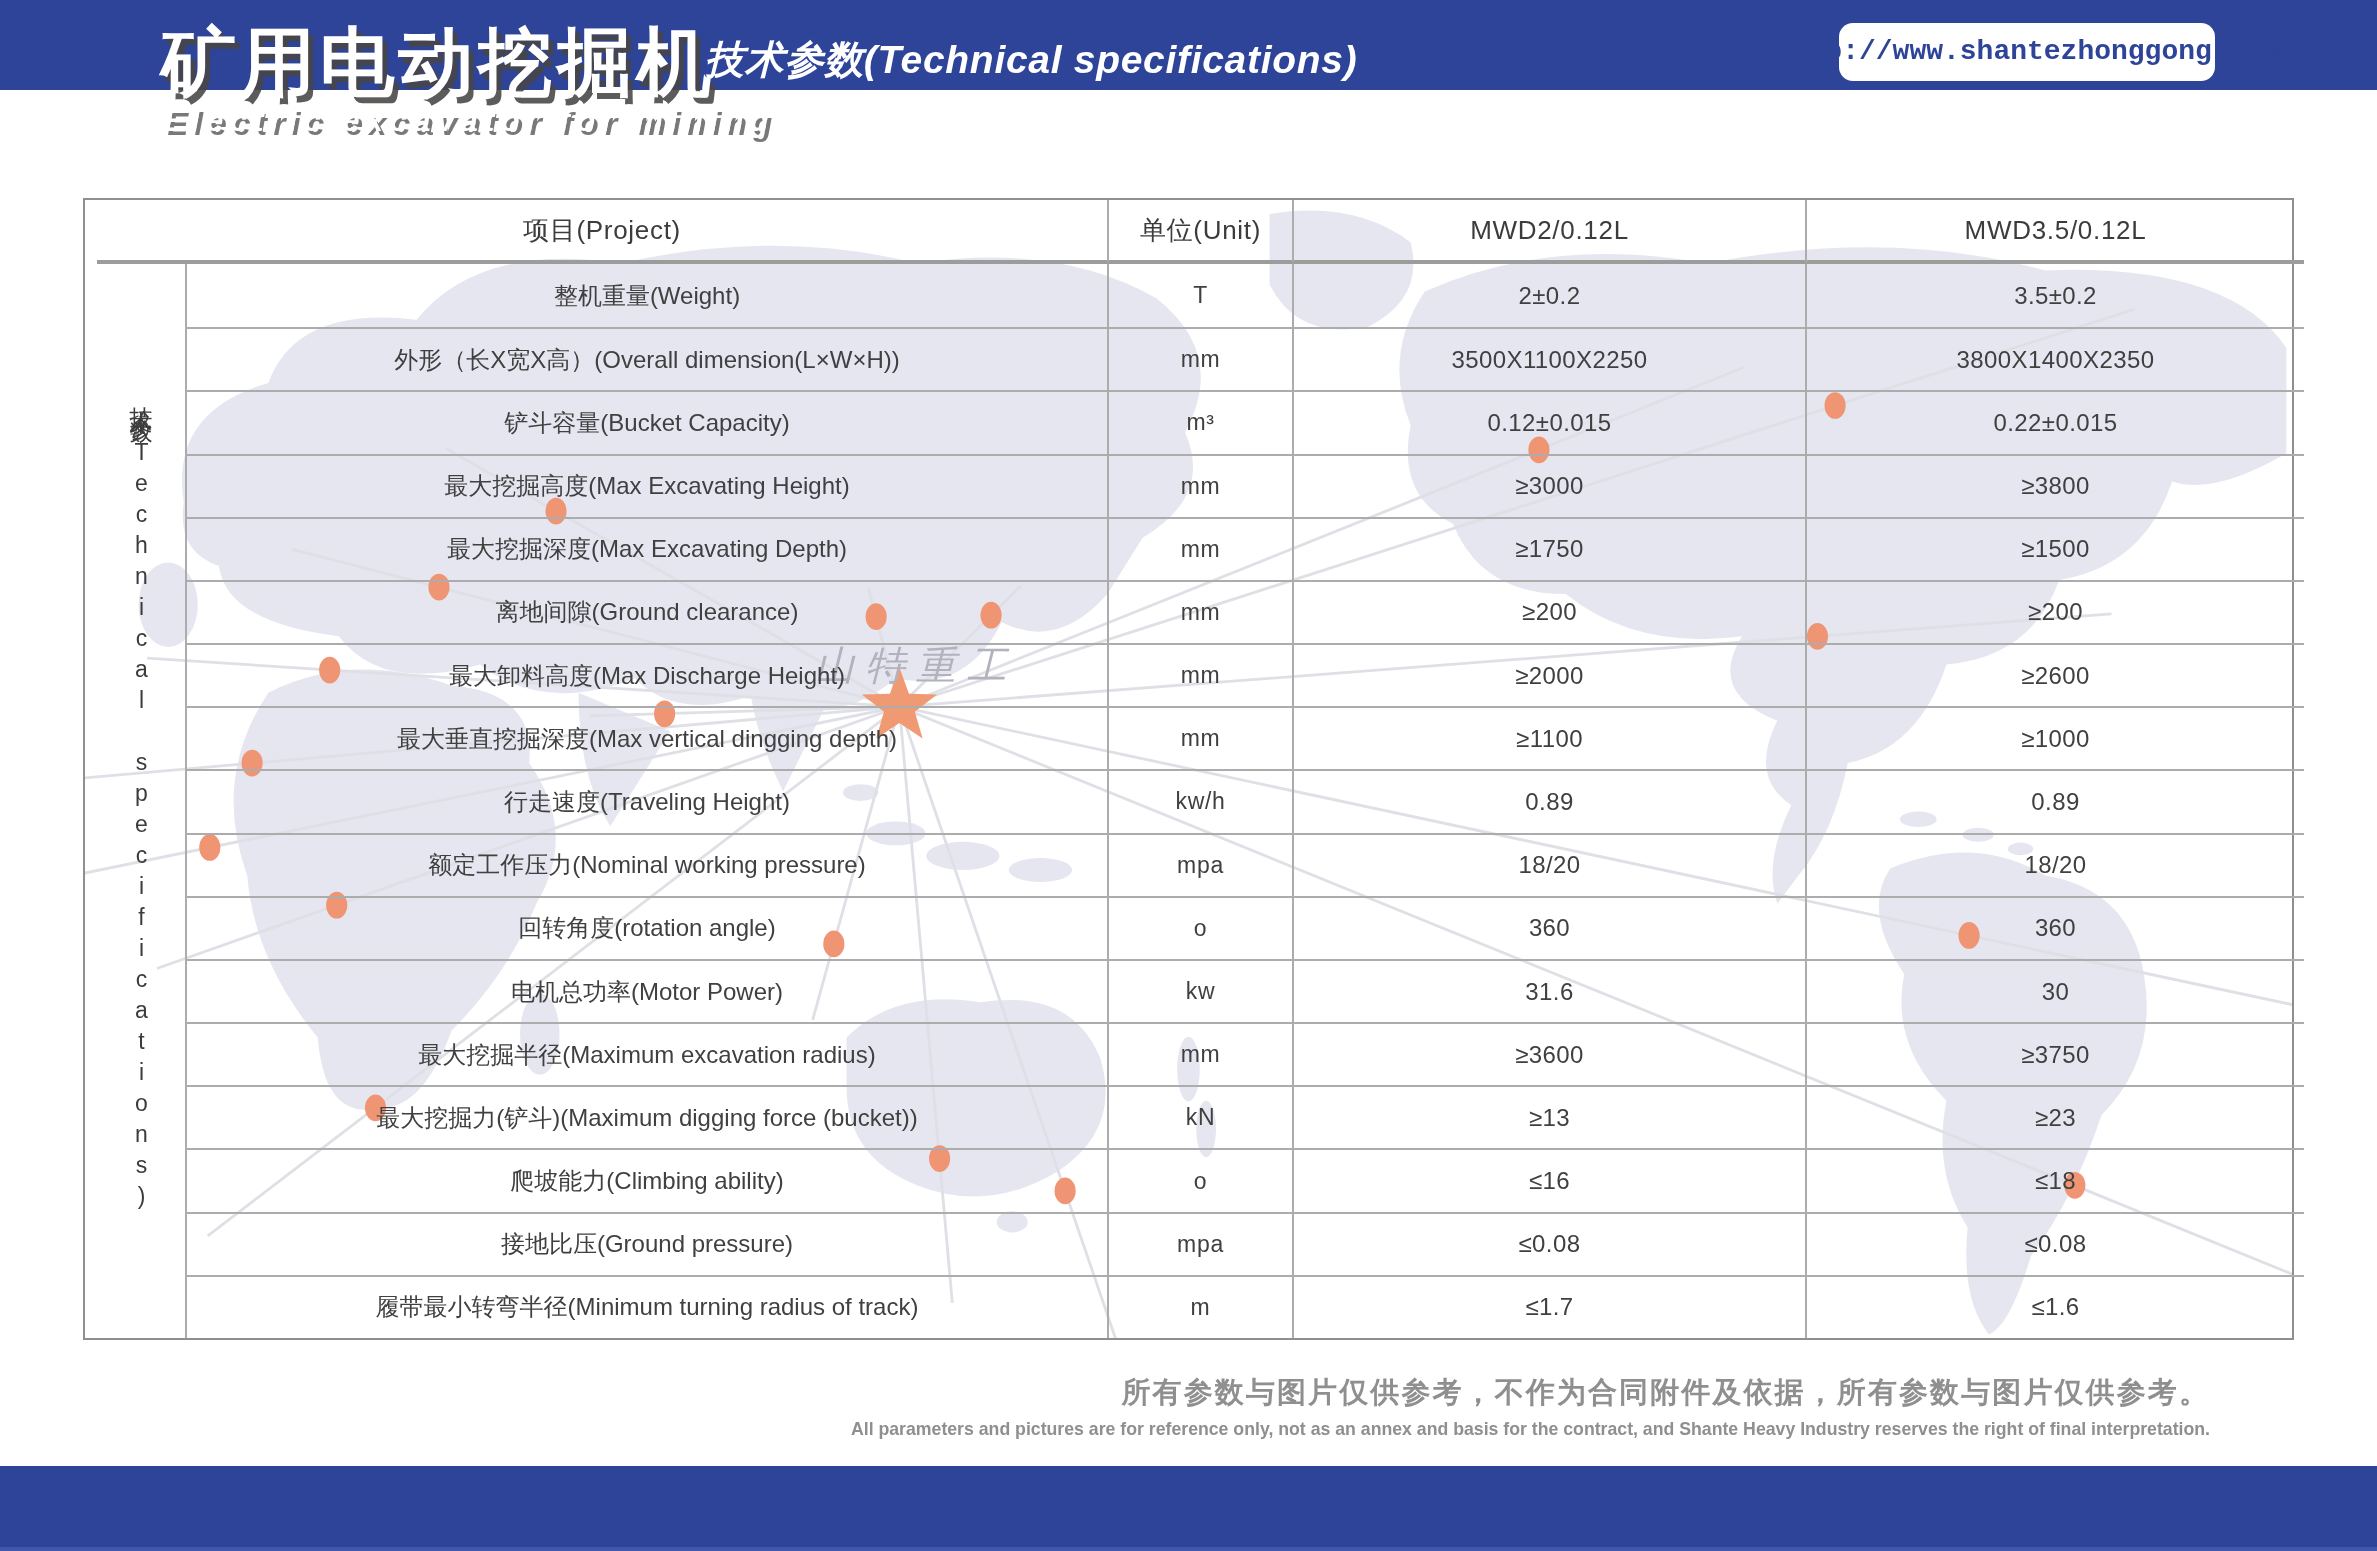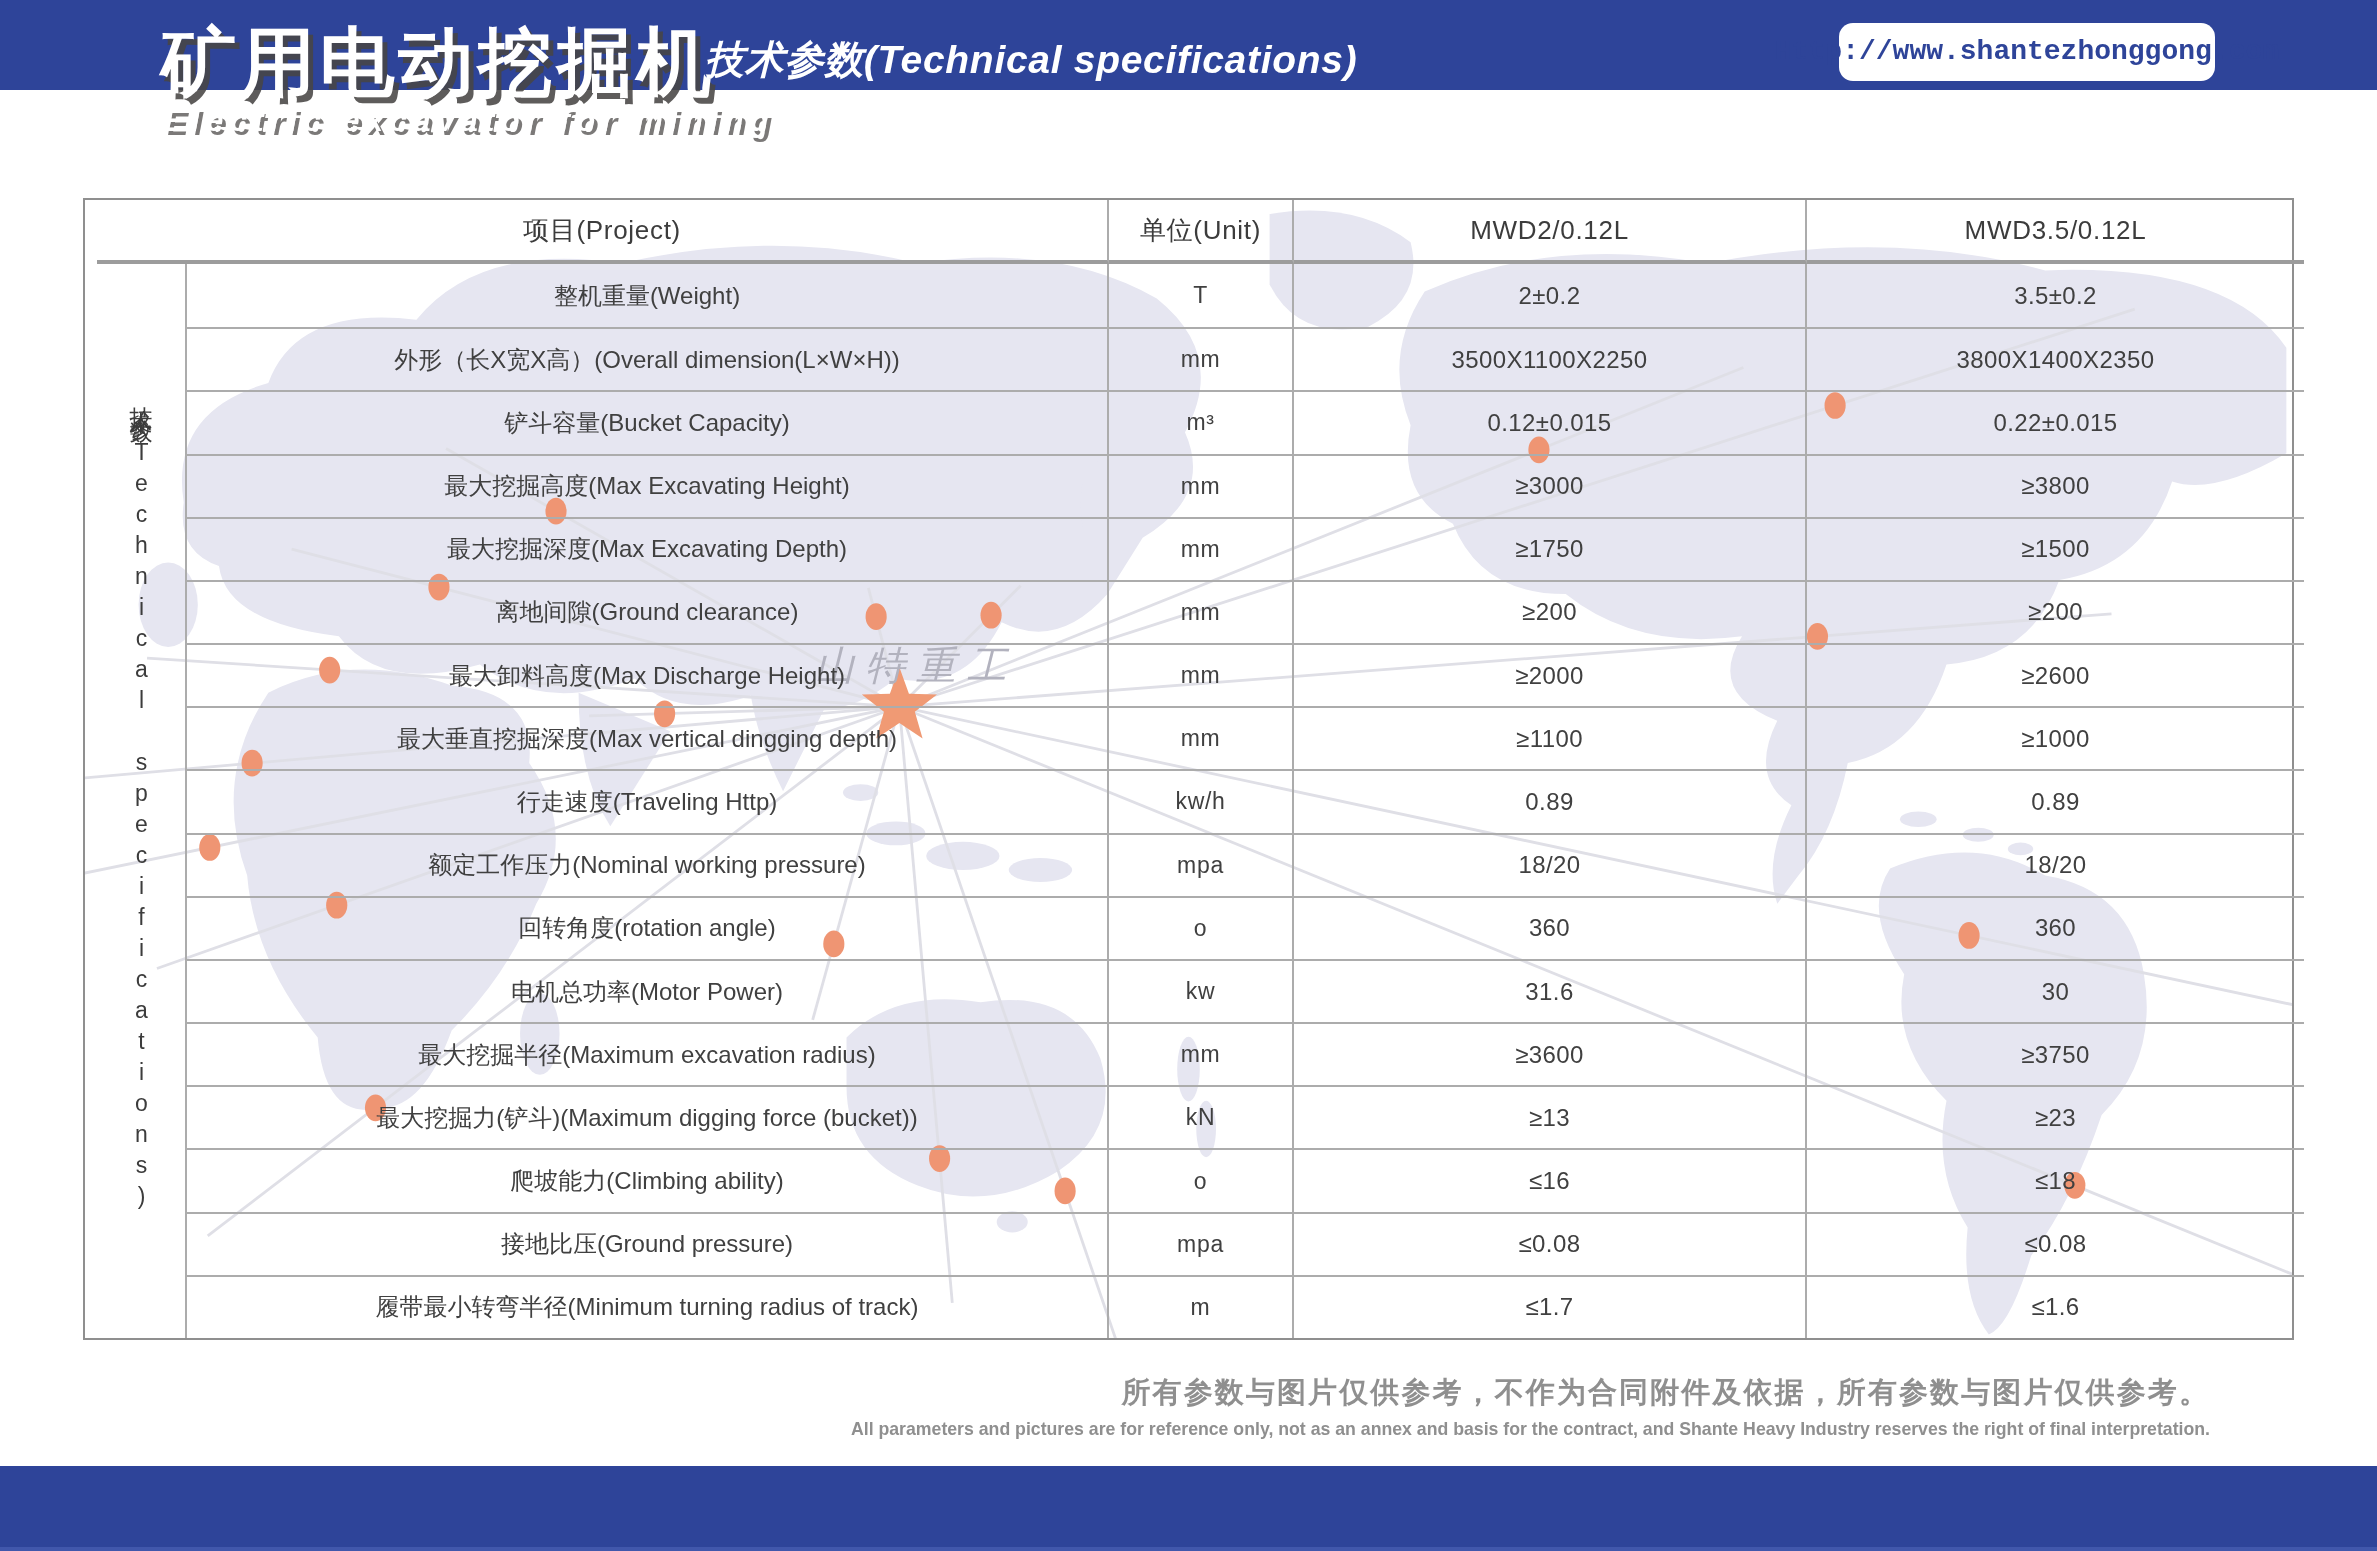--- a/index.html
+++ b/index.html
@@ -168,21 +168,21 @@
         <div class="cell val br bt" style="grid-area: 7 / 4;">≥200</div>
         <div class="cell val bt" style="grid-area: 7 / 5;">≥200</div>
         <div class="cell rowlabel br bt" style="grid-area: 8 / 2;">最大卸料高度(Max Discharge Height)</div>
         <div class="cell unit br bt" style="grid-area: 8 / 3;">mm</div>
         <div class="cell val br bt" style="grid-area: 8 / 4;">≥2000</div>
         <div class="cell val bt" style="grid-area: 8 / 5;">≥2600</div>
         <div class="cell rowlabel br bt" style="grid-area: 9 / 2;">最大垂直挖掘深度(Max vertical dingging depth)</div>
         <div class="cell unit br bt" style="grid-area: 9 / 3;">mm</div>
         <div class="cell val br bt" style="grid-area: 9 / 4;">≥1100</div>
         <div class="cell val bt" style="grid-area: 9 / 5;">≥1000</div>
-        <div class="cell rowlabel br bt" style="grid-area: 10 / 2;">行走速度(Traveling Http)</div>
+        <div class="cell rowlabel br bt" style="grid-area: 10 / 2;">行走速度(Traveling Height)</div>
         <div class="cell unit br bt" style="grid-area: 10 / 3;">kw/h</div>
         <div class="cell val br bt" style="grid-area: 10 / 4;">0.89</div>
         <div class="cell val bt" style="grid-area: 10 / 5;">0.89</div>
         <div class="cell rowlabel br bt" style="grid-area: 11 / 2;">额定工作压力(Nominal working pressure)</div>
         <div class="cell unit br bt" style="grid-area: 11 / 3;">mpa</div>
         <div class="cell val br bt" style="grid-area: 11 / 4;">18/20</div>
         <div class="cell val bt" style="grid-area: 11 / 5;">18/20</div>
         <div class="cell rowlabel br bt" style="grid-area: 12 / 2;">回转角度(rotation angle)</div>
         <div class="cell unit br bt" style="grid-area: 12 / 3;">o</div>
         <div class="cell val br bt" style="grid-area: 12 / 4;">360</div>

